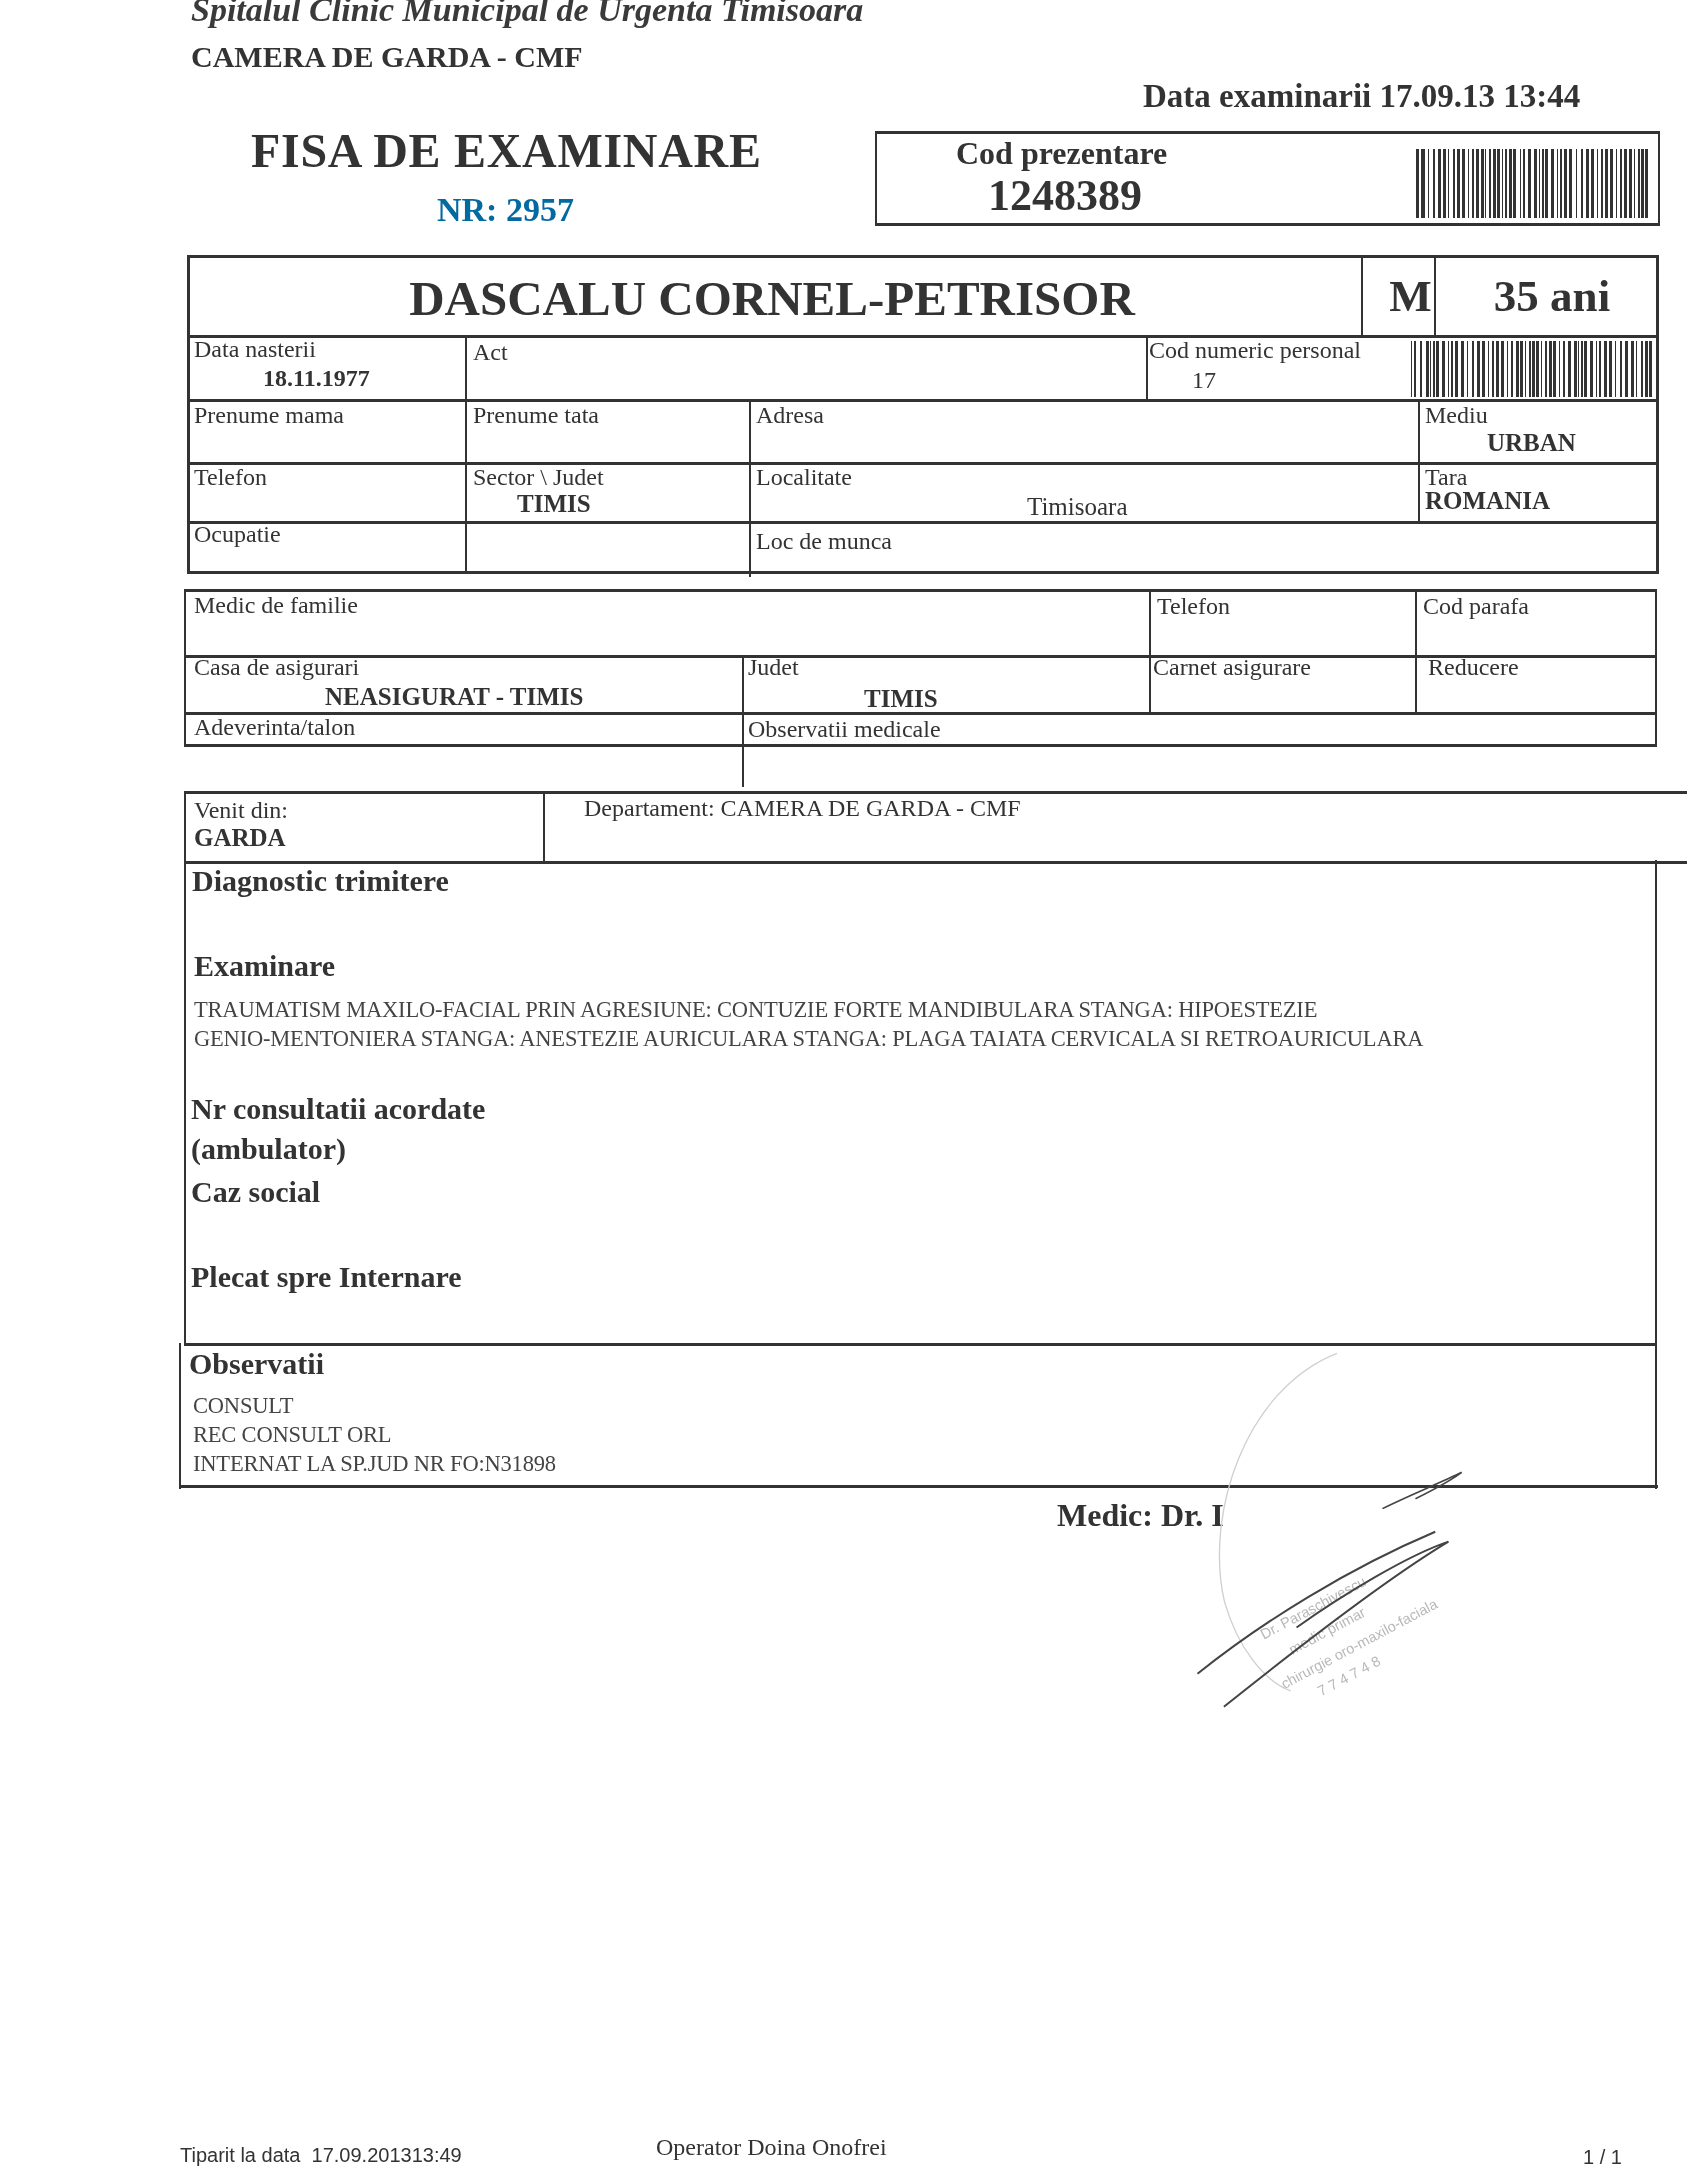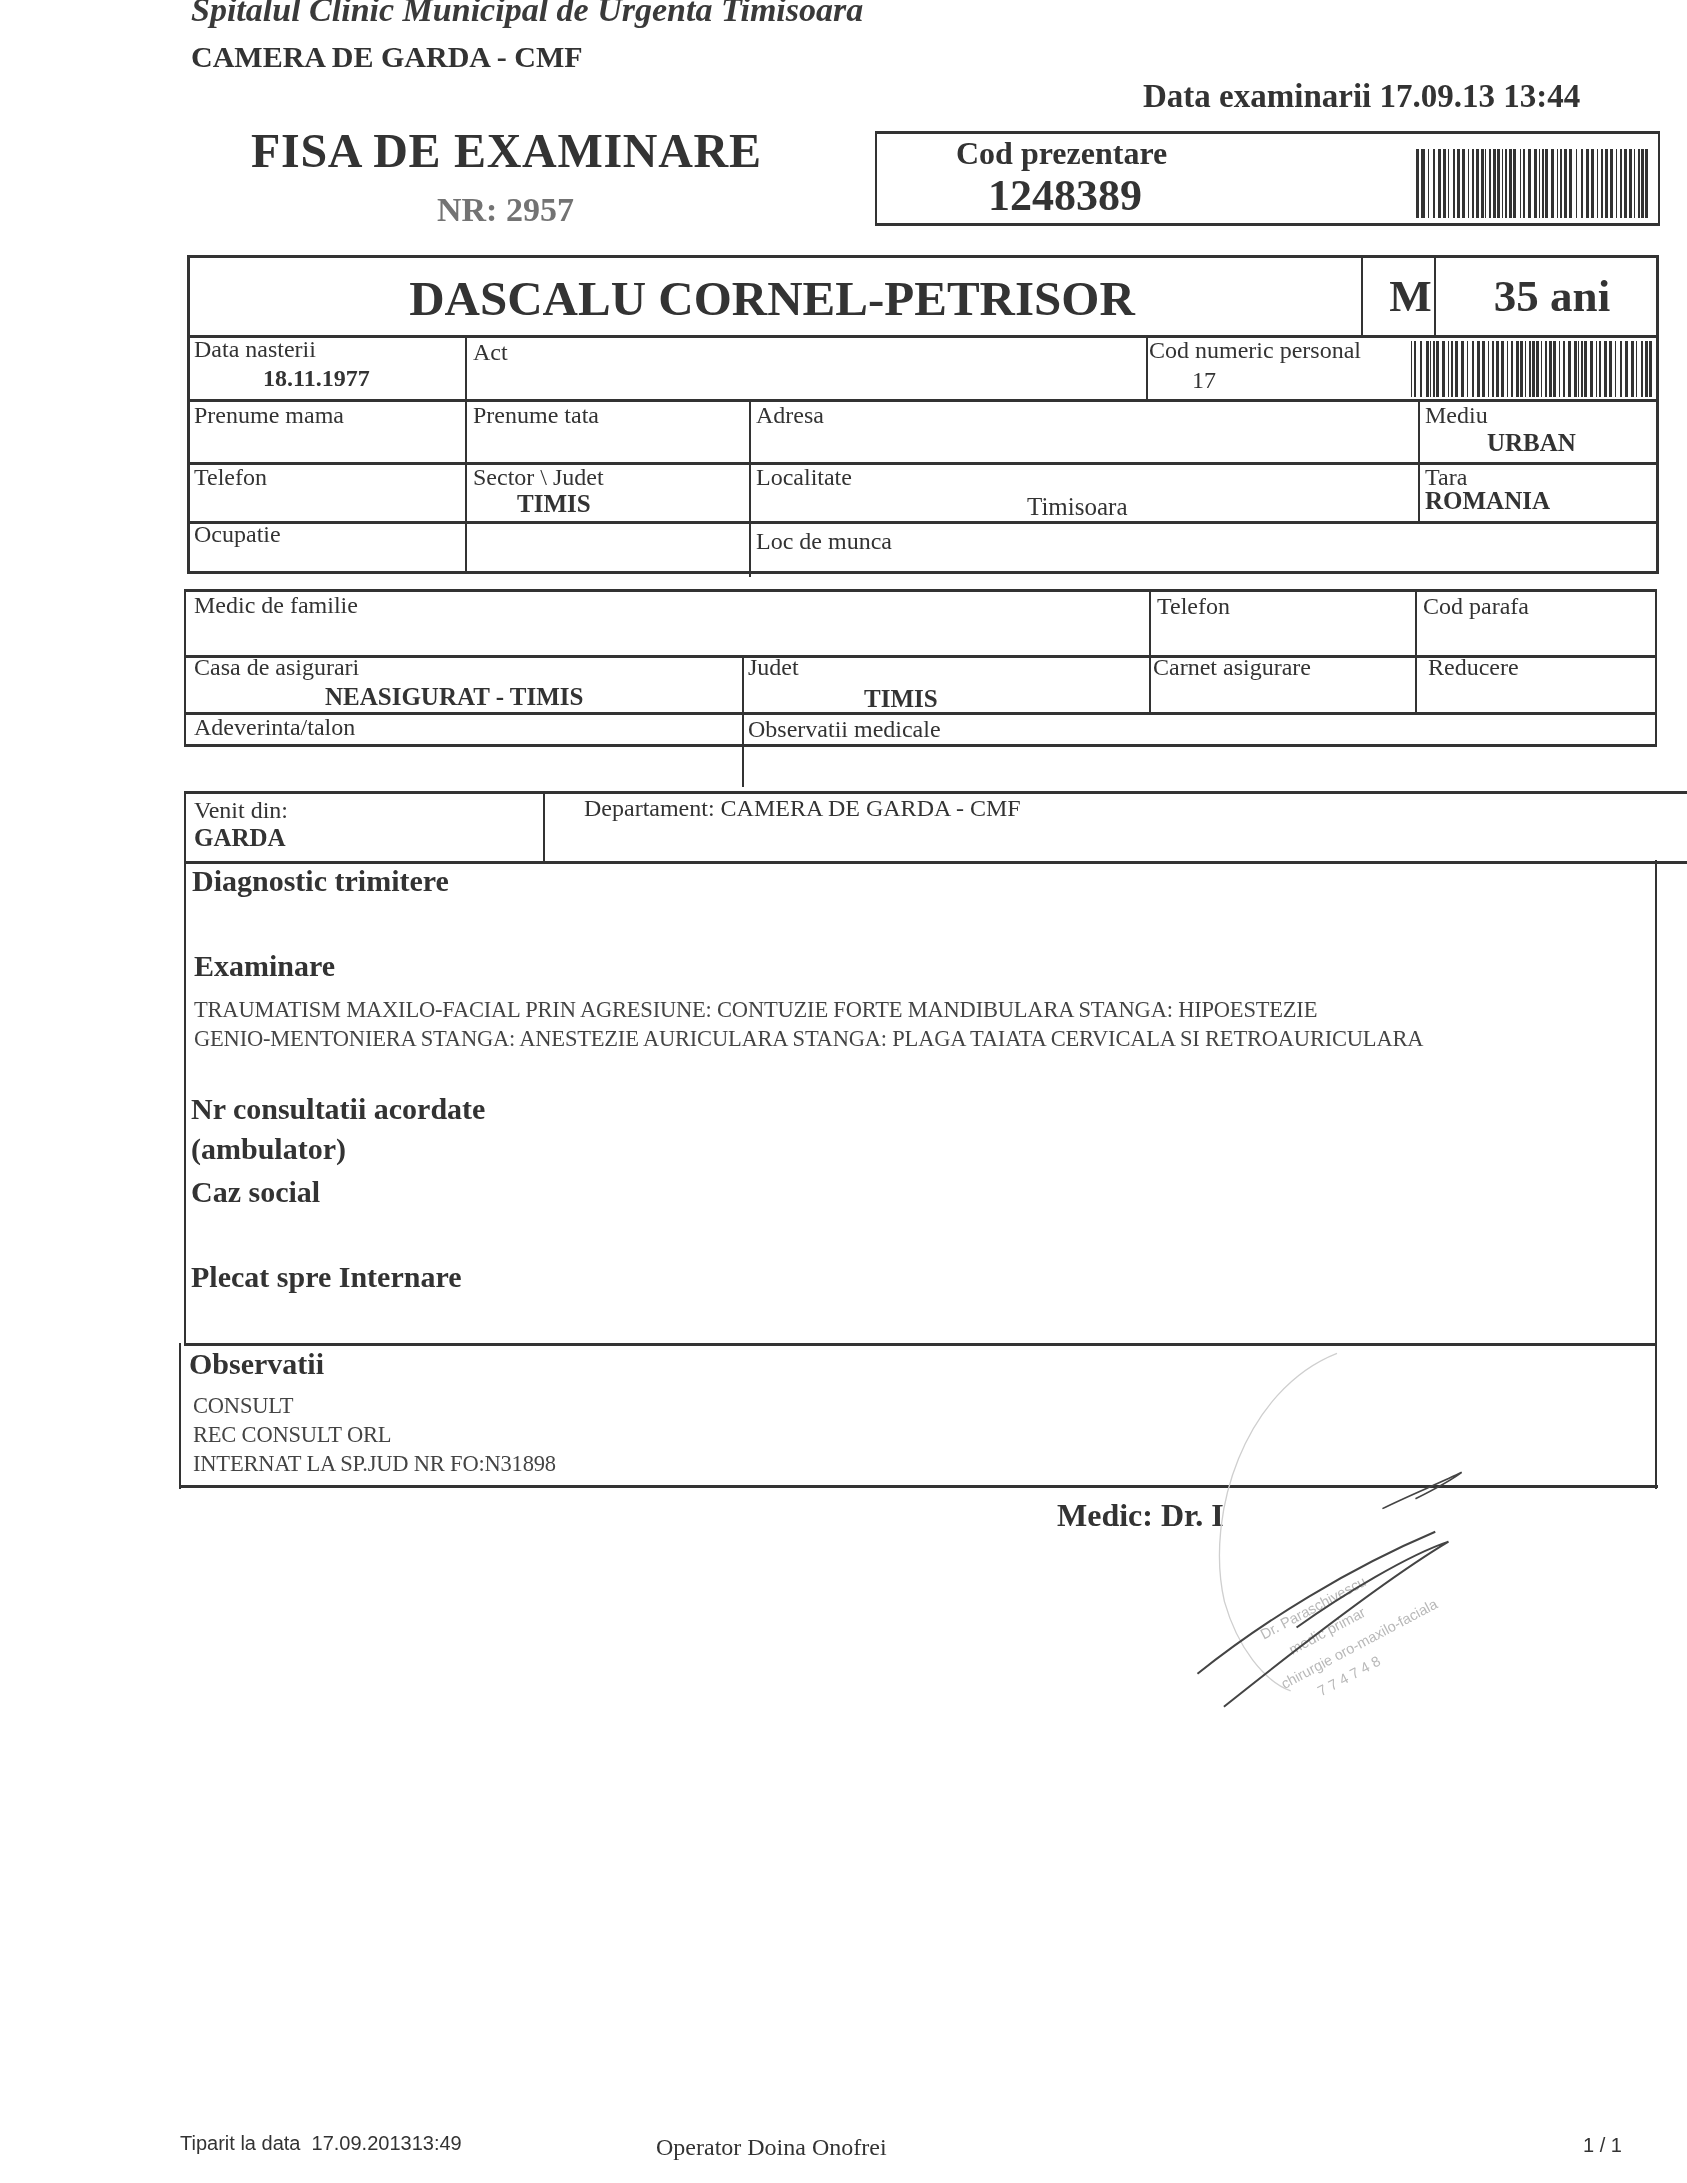--- a/index.html
+++ b/index.html
@@ -6,21 +6,21 @@
   body {
     width:1687px; height:2183px; position:relative; overflow:hidden;
     background:#ffffff; color:#2a2a2a;
     font-family:"Liberation Serif", "DejaVu Serif", serif;
   }
   .abs { position:absolute; }
   .hosp { left:191px; top:-9.3px; font-size:34px; font-style:italic; font-weight:bold; color:#3a3a3a; white-space:nowrap; }
   .dept { left:191px; top:40px; font-size:30px; font-weight:bold; color:#333; white-space:nowrap; }
   .exdate { left:1143px; top:78px; font-size:33px; font-weight:bold; color:#333; white-space:nowrap; }
   .title { left:251px; top:123px; font-size:48px; font-weight:bold; color:#333; white-space:nowrap; letter-spacing:0.7px; }
-  .nr { left:437px; top:191px; font-size:34px; font-weight:bold; color:#737373; white-space:nowrap; }
+  .nr { left:437px; top:191px; font-size:34px; font-weight:bold; color:#0369a1; white-space:nowrap; }
 
   .codbox { left:875px; top:131px; width:785px; height:95px; border-top:3.3px solid #333; border-bottom:3.3px solid #333; border-left:2px solid #333; border-right:2px solid #333; box-sizing:border-box; }
   .codlabel { left:79px; top:1.3px; font-size:32px; font-weight:bold; color:#333; white-space:nowrap; }
   .codval { left:111px; top:36px; font-size:44px; font-weight:bold; color:#333; white-space:nowrap; }
   .barcode { position:absolute; }
   .barcode i { position:absolute; top:0; bottom:0; background:#333; }
 
   .box { position:absolute; box-sizing:border-box; }
   .thick { border:3.3px solid #333; }
   .hl { position:absolute; height:2.6px; background:#333; }
@@ -31,21 +31,21 @@
   .valn { position:absolute; font-size:25px; color:#333; white-space:nowrap; }
 
   .name { position:absolute; left:0; top:12px; width:1164px; text-align:center; font-size:49px; font-weight:bold; color:#333; white-space:nowrap; }
   .sex { position:absolute; left:1184px; top:12px; width:73px; text-align:center; font-size:45px; font-weight:bold; color:#333; }
   .age { position:absolute; left:1260px; top:12px; width:204px; text-align:center; font-size:45px; font-weight:bold; color:#333; }
 
   .sech { position:absolute; font-size:30px; font-weight:bold; color:#333; white-space:nowrap; }
   .body-text { position:absolute; font-size:22.5px; color:#444; line-height:29px; width:1442px; letter-spacing:-0.2px; }
 
   .medic { left:1057px; top:1497px; font-size:32px; font-weight:bold; color:#333; white-space:nowrap; }
-  .footer { position:absolute; font-family:"Liberation Sans", "DejaVu Sans", sans-serif; font-size:20px; color:#333; white-space:nowrap; }
+  .footer { position:absolute; font-family:"Liberation Sans", "DejaVu Sans", sans-serif; font-size:20px; color:#333; white-space:nowrap;margin-top:12px; }
   .footer-serif { position:absolute; font-family:"Liberation Serif", serif; font-size:24px; color:#333; white-space:nowrap; }
 </style>
 </head>
 <body>
 
 <div class="abs hosp">Spitalul Clinic Municipal de Urgenta Timisoara</div>
 <div class="abs dept">CAMERA DE GARDA - CMF</div>
 <div class="abs exdate">
   <span>Data examinarii</span>
   <span>17.09.13 13:44</span>

